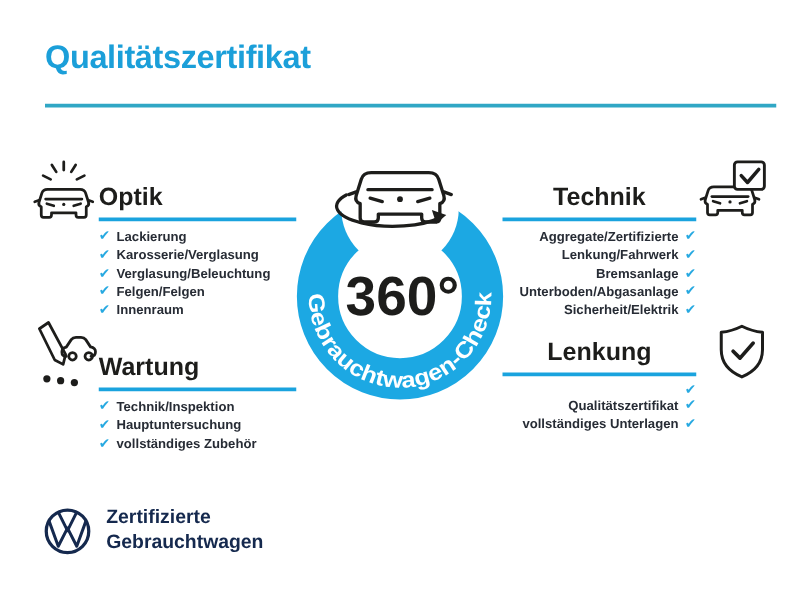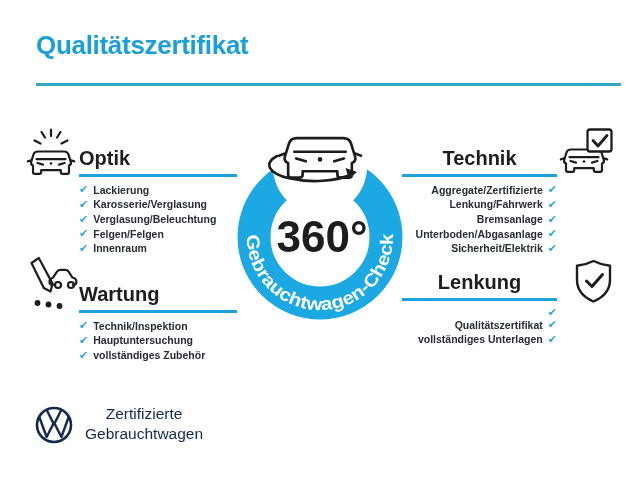--- a/index.html
+++ b/index.html
@@ -30,21 +30,21 @@
   .section.right h2 { text-align:center; }
   .section.right li { flex-direction:row-reverse; justify-content:flex-start; }
   #sec-optik    { left:79px;  top:147px; }
   #sec-technik  { left:402px; top:147px; width:155px; }
   #sec-wartung  { left:79px;  top:283px; }
   #sec-garantie { left:402px; top:271px; width:155px; }
   
   #footer-logo { position:absolute; left:34px; top:405px; }
   #footer-text {
     position:absolute; left:85px; top:404px;
-    font-size:15.5px; font-weight:normal; color:#15294E; line-height:20px;text-align:center;
+    font-size:15.5px; font-weight:bold; color:#15294E; line-height:20px;
   }
 </style>
 </head>
 <body>
 
 <div id="stage">
 
   <h1 id="page-title">Qualitätszertifikat</h1>
   <div id="title-rule"></div>
 

